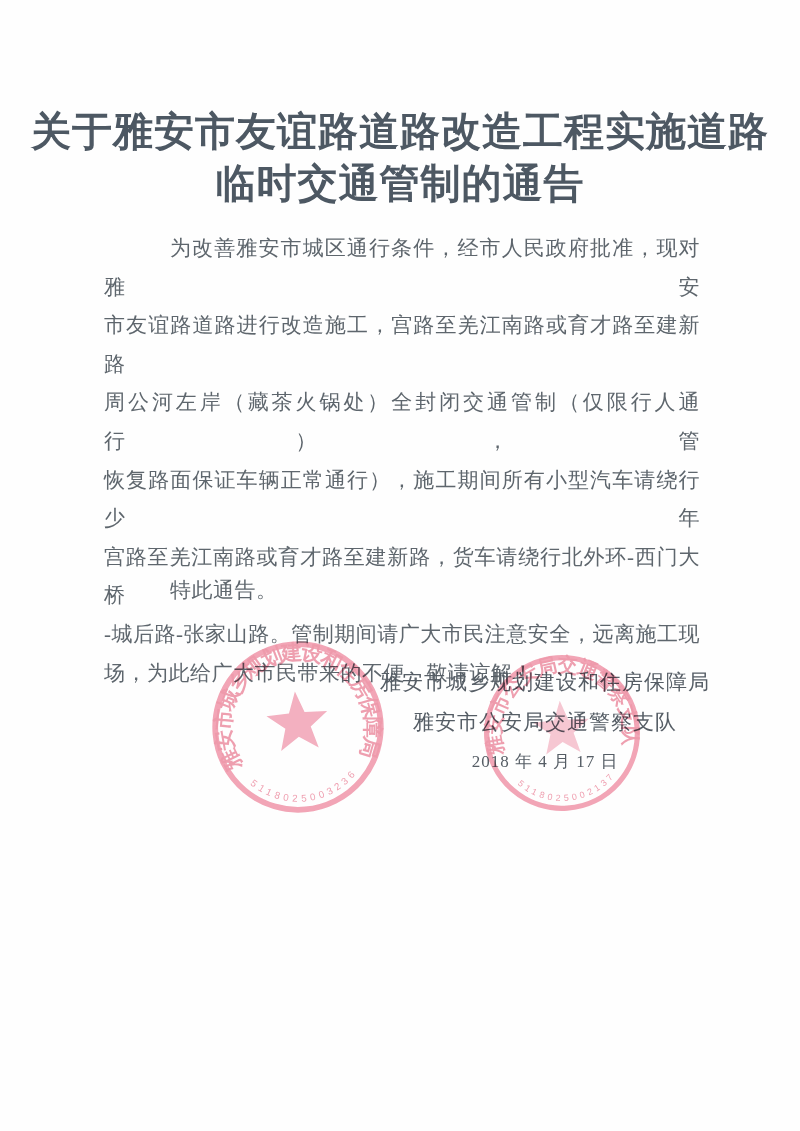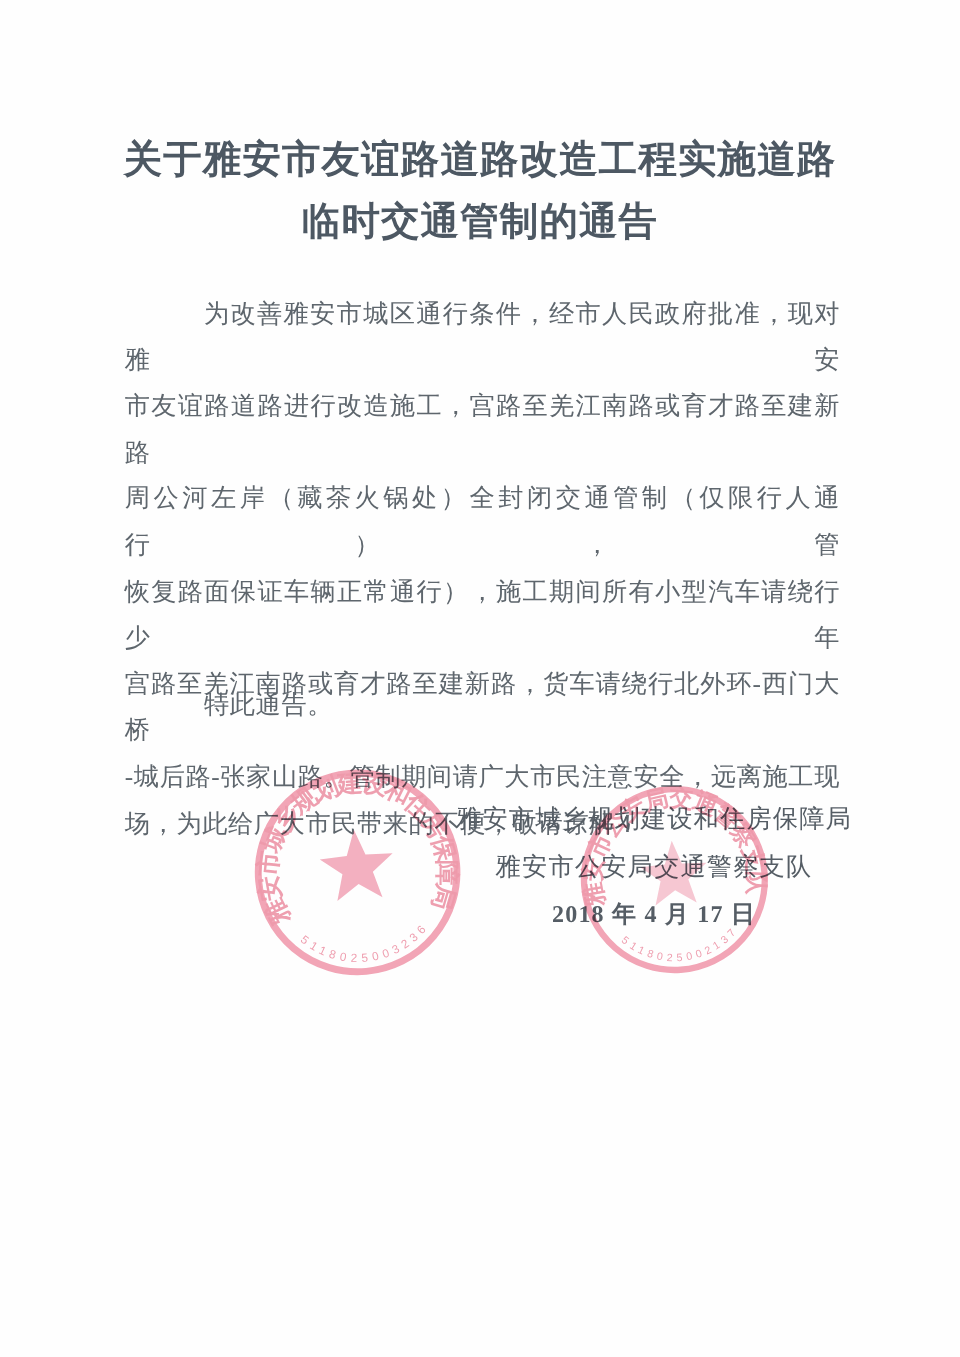--- a/index.html
+++ b/index.html
@@ -9,52 +9,52 @@
     margin:0 auto;
     background:#fefefe;
     overflow:hidden;
     font-family:"Liberation Serif","DejaVu Serif",serif;
   }
   .title-block{
     position:absolute;top:106px;left:0;width:800px;
     text-align:center;
     color:#4d5863;
     font-weight:bold;
-    font-size:32px;
+    font-size:40px;
     line-height:52px;
     letter-spacing:1px;
   }
   .body-block{
-    position:absolute;top:242px;left:104px;width:596px;
+    position:absolute;top:229px;left:104px;width:596px;
     color:#5e666d;
     font-size:21px;
     line-height:38.6px;
     letter-spacing:0.5px;
   }
   .body-line{
     text-align:justify;
     text-align-last:justify;
     text-justify:inter-character;
     white-space:normal;
   }
   .body-line.first{ text-indent:66px; }
   .body-line.last{ text-align:center;text-align-last:left; }
   .closing-line{
     position:absolute;top:575px;left:170px;
-    color:#5e666d;font-size:21px;line-height:30px;letter-spacing:0.5px;font-family:Liberation Mono, monospace;
+    color:#5e666d;font-size:21px;line-height:30px;letter-spacing:0.5px;
   }
   .signature-block{
     position:absolute;top:662px;left:380px;width:330px;
     color:#555d65;
     font-size:21px;
     line-height:40px;
     text-align:center;
     letter-spacing:1px;
   }
-  .signature-block .date-line{ font-size:20px;font-weight:bold; }
+  .signature-block .date-line{ font-size:17px; }
   .seal{
     position:absolute;
     mix-blend-mode:multiply;
     opacity:0.85;
     pointer-events:none;
   }
   .seal-left{ left:209px;top:638px;width:178px;height:178px;transform:rotate(-5deg); }
   .seal-right{ left:481px;top:652px;width:162px;height:162px;transform:rotate(-4deg); }
 </style>
 </head>

